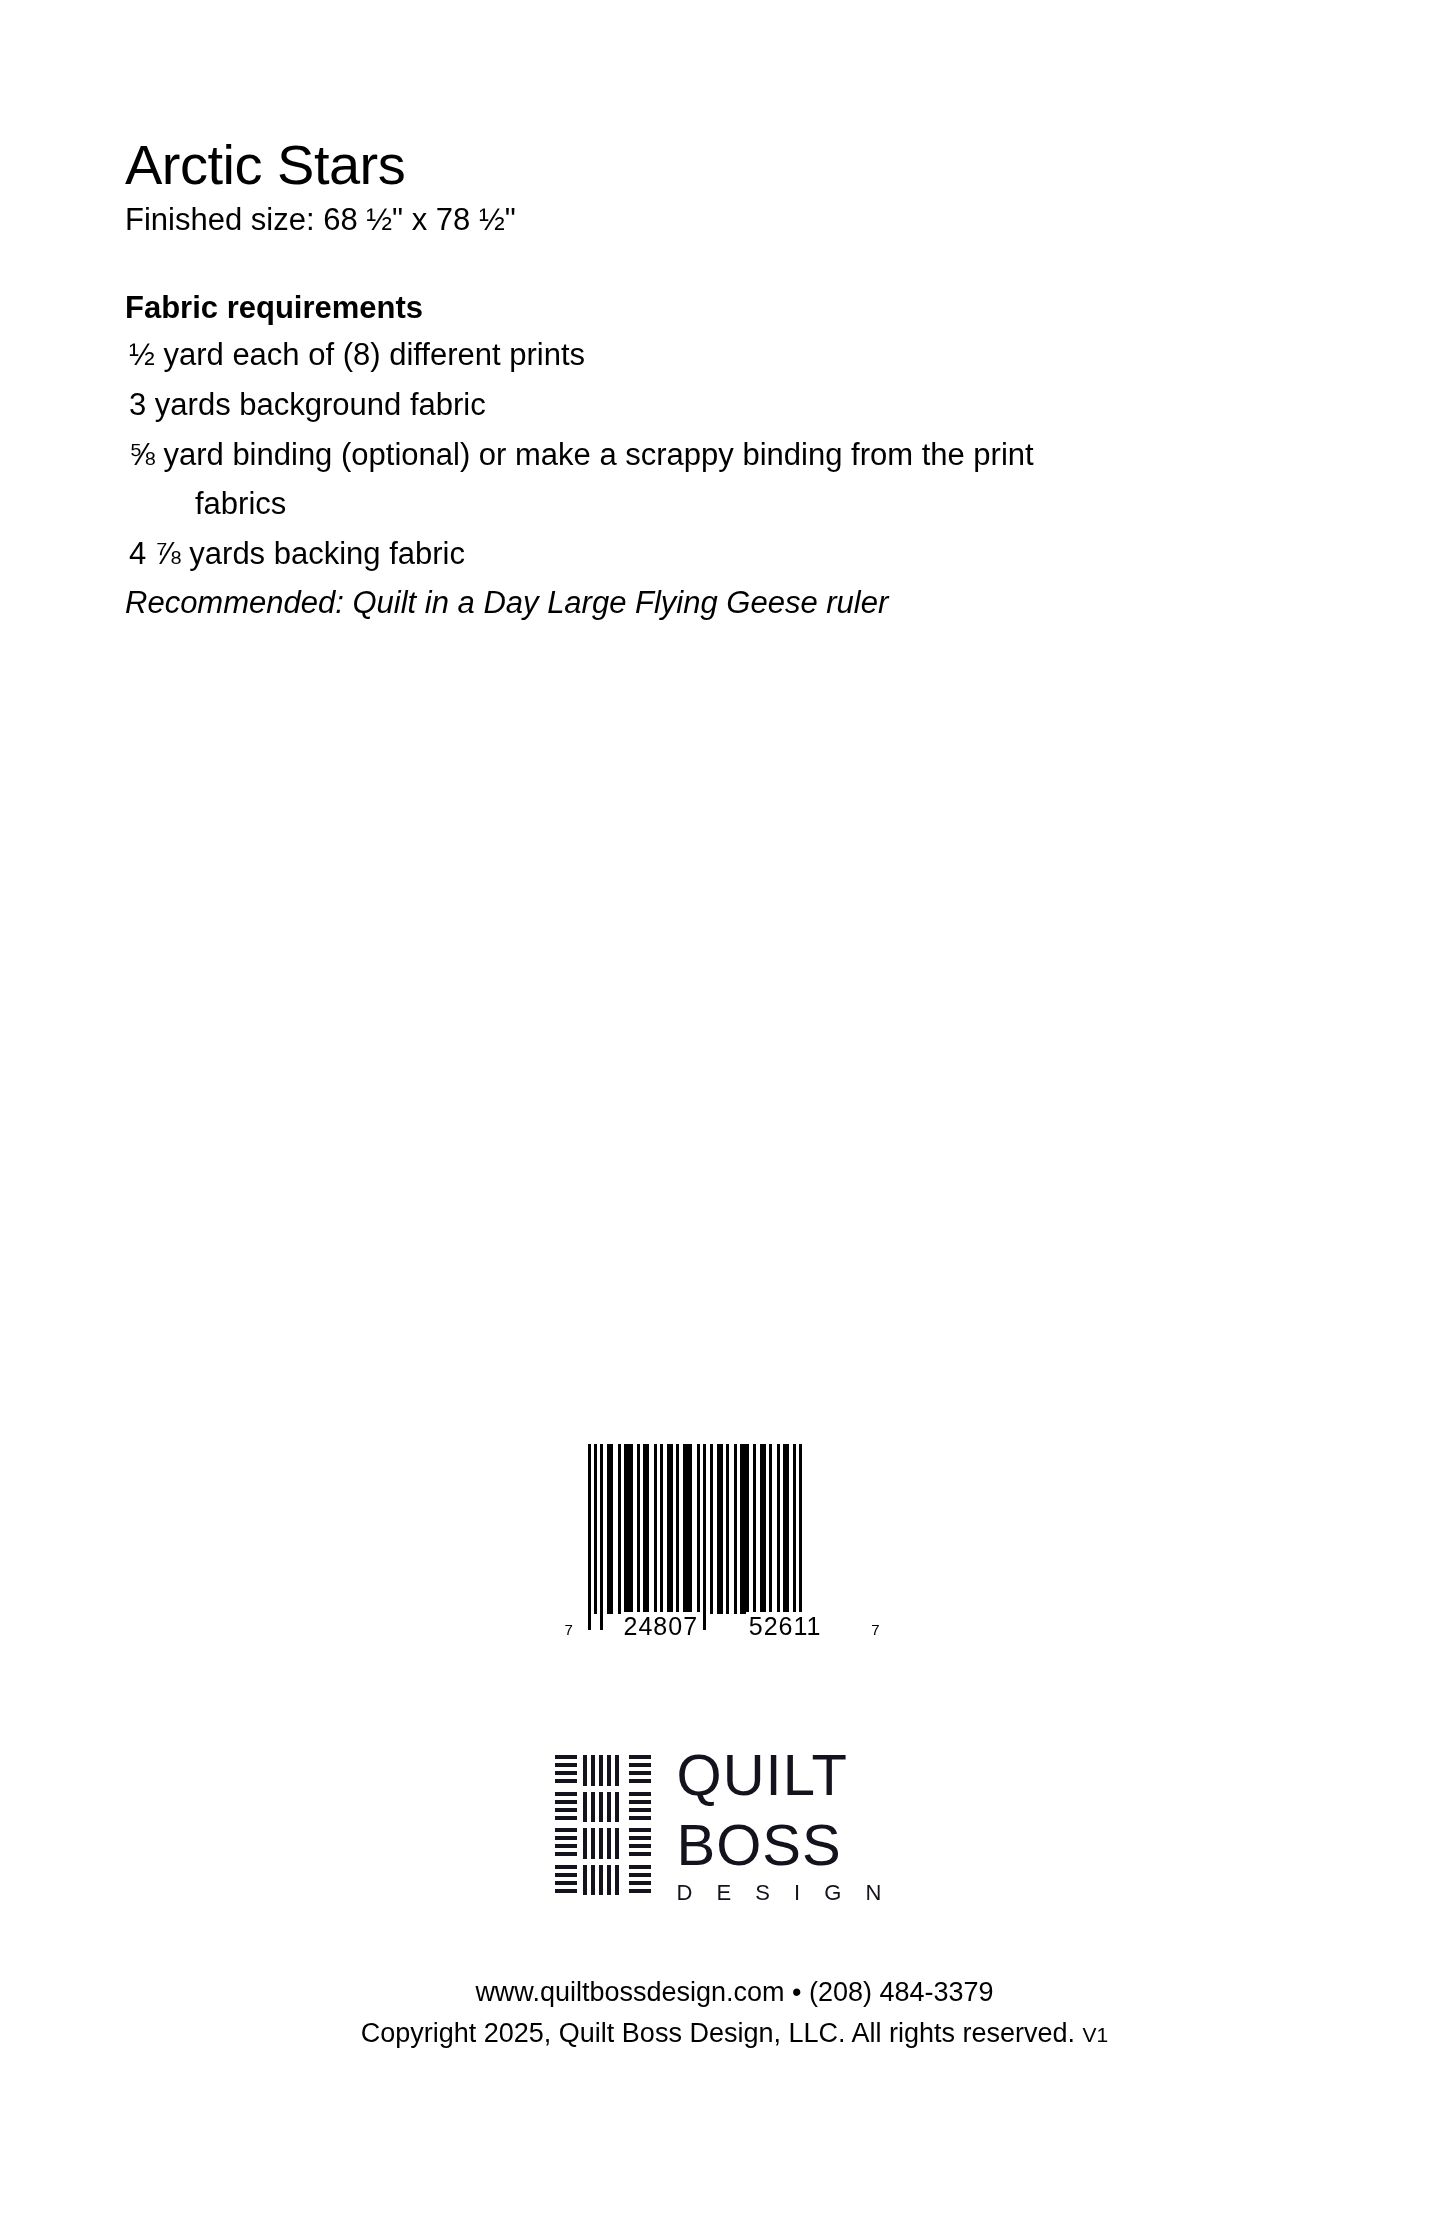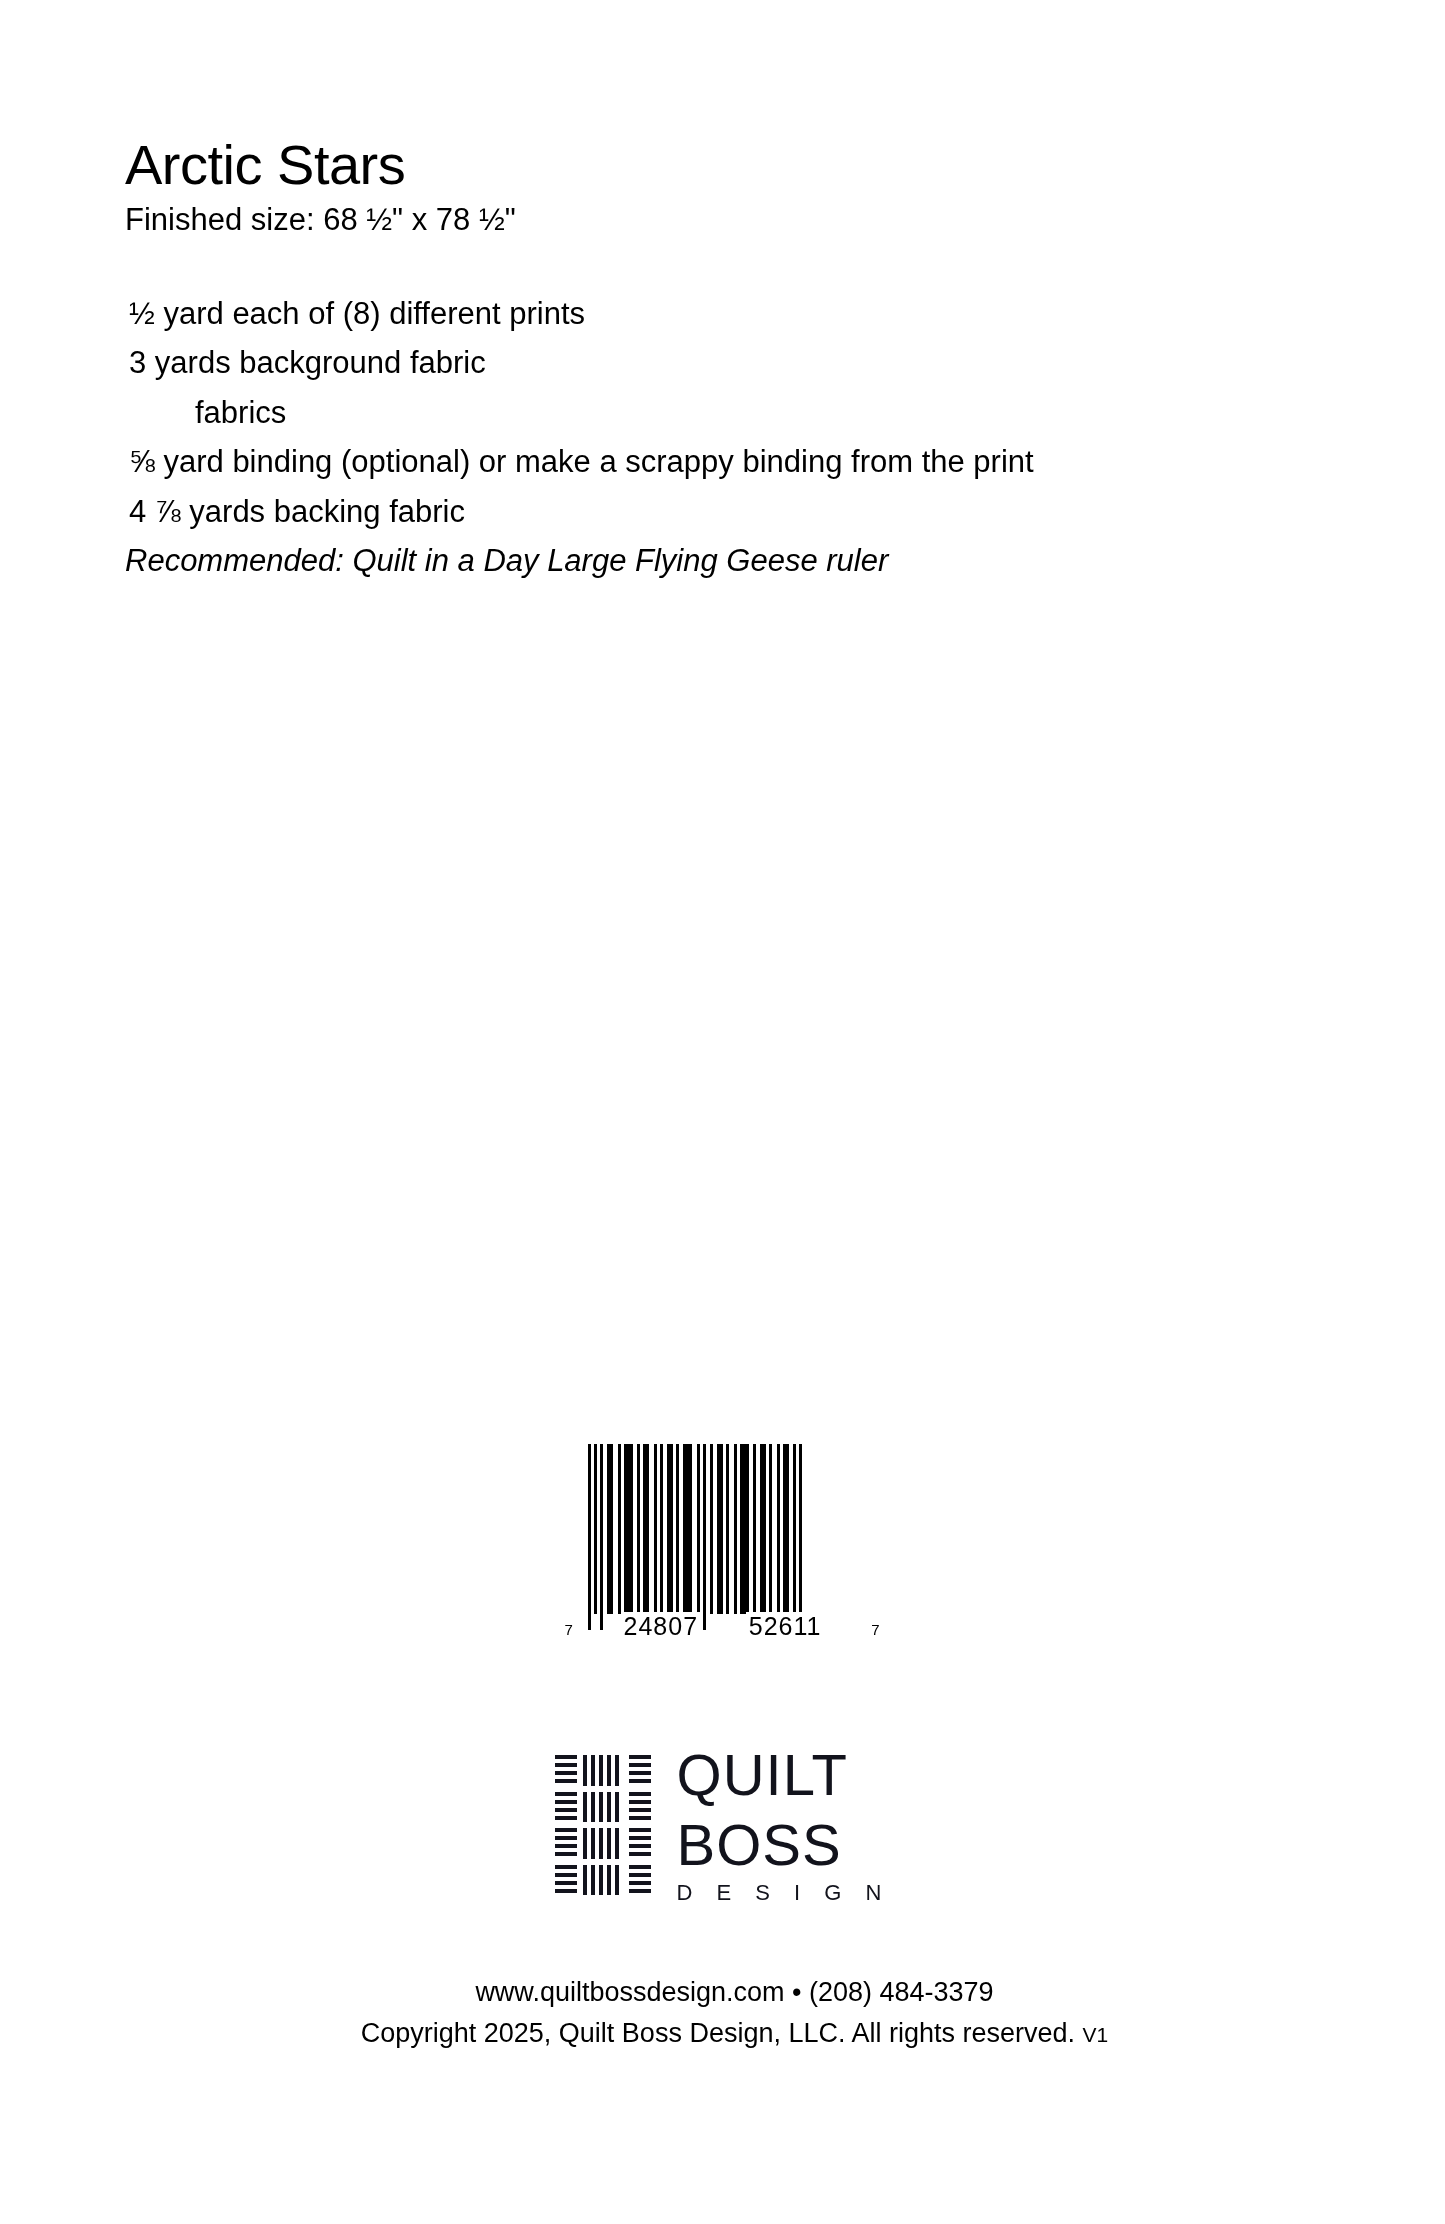--- a/index.html
+++ b/index.html
@@ -197,24 +197,25 @@
 <body>
 
 <div class="page">
 
   <div class="content">
     <h1 class="title">Arctic Stars</h1>
     <p class="subtitle">Finished size: 68 ½" x 78 ½"</p>
 
     <div class="section-gap"></div>
 
+    <p class="section-head">Fabric requirements</p>
     <p class="req-line">½ yard each of (8) different prints</p>
     <p class="req-line">3 yards background fabric</p>
+    <p class="req-line">⅝ yard binding (optional) or make a scrappy binding from the print</p>
     <p class="req-line indent-wrap"><span class="hang">fabrics</span></p>
-    <p class="req-line">⅝ yard binding (optional) or make a scrappy binding from the print</p>
     <p class="req-line">4 ⅞ yards backing fabric</p>
     <p class="recommend">Recommended: Quilt in a Day Large Flying Geese ruler</p>
   </div>
 
   <div class="barcode-wrap">
     <div class="barcode-inner">
       <div class="bars">
         <div class="bar tall" style="width:3px"></div>
         <div class="bar" style="width:3px;margin-left:3px"></div>
         <div class="bar tall" style="width:3px;margin-left:3px"></div>

